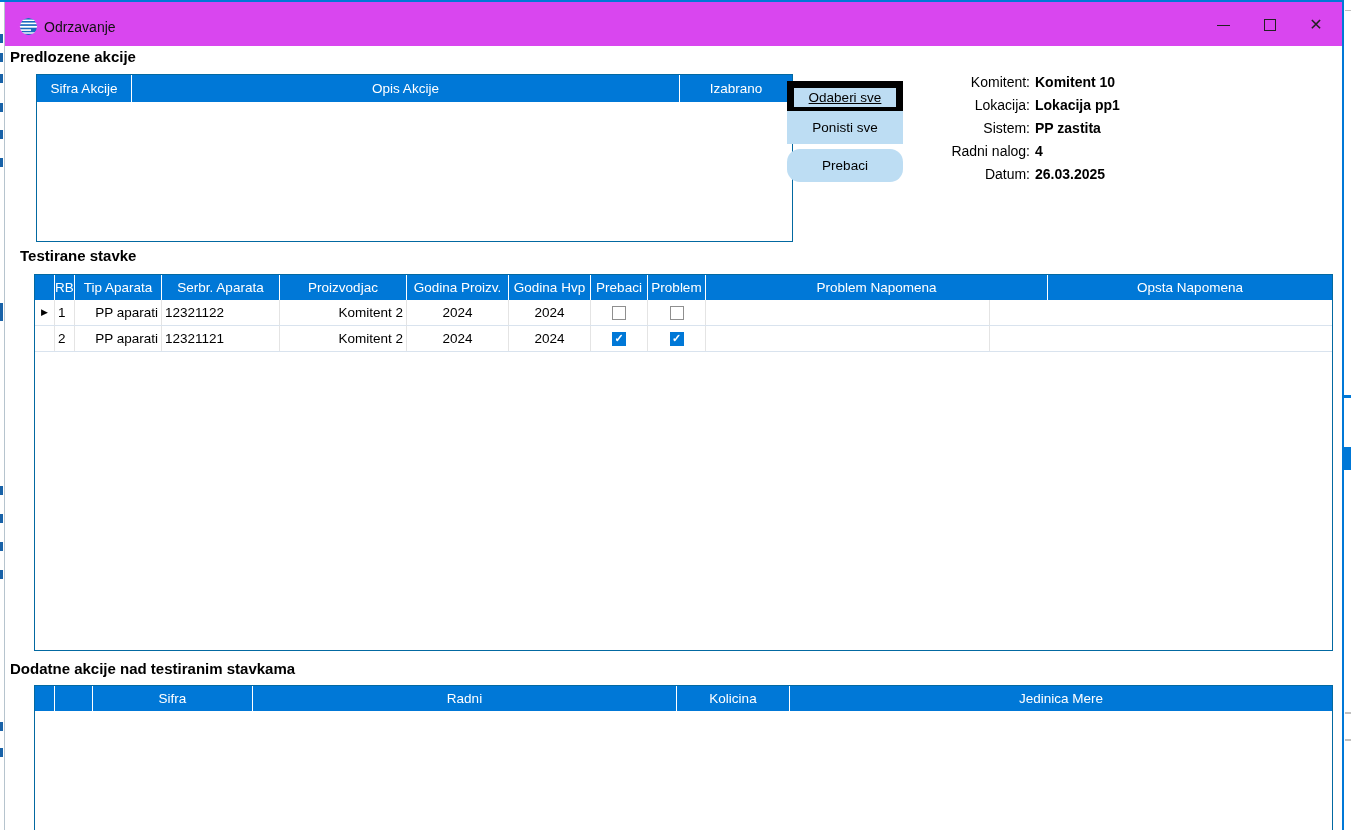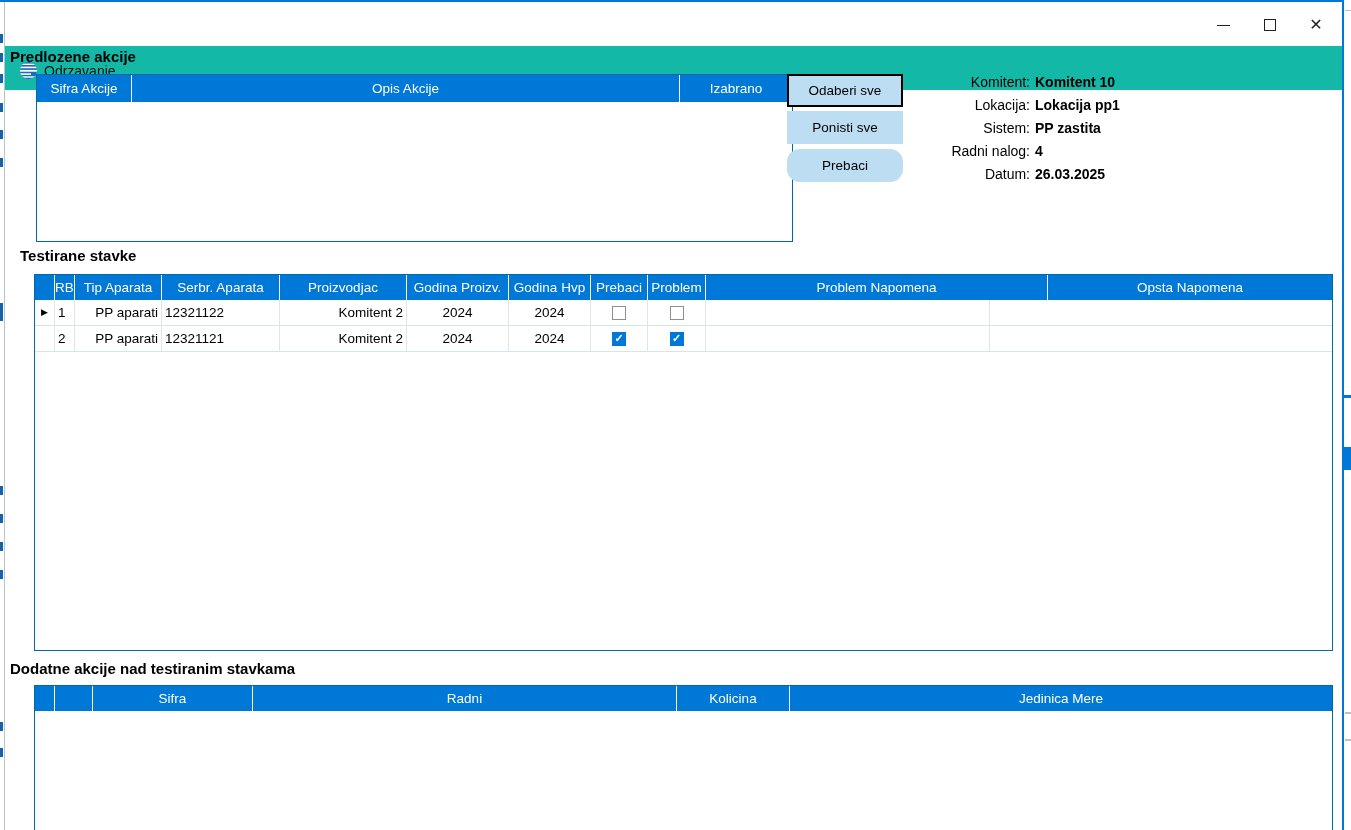--- a/index.html
+++ b/index.html
@@ -5,21 +5,21 @@
   * { margin:0; padding:0; box-sizing:border-box; }
   html,body { width:1351px; height:830px; background:#fff; overflow:hidden;
               font-family:"Liberation Sans", sans-serif; color:#000; }
   .window { position:absolute; left:0; top:0; width:1351px; height:830px; background:#fff; }
 
   
   .border-top    { position:absolute; left:0; top:0; width:1344px; height:2px; background:#0078d7; }
   .border-right  { position:absolute; left:1342px; top:0; width:2px; height:830px; background:#0078d7; }
   .border-left   { position:absolute; left:4px; top:2px; width:1px; height:828px; background:#b6c4ce; }
 
-  .titlebar { position:absolute; left:5px; top:2px; width:1337px; height:44px; background:#14b8a6;margin-top:44px; }
+  .titlebar { position:absolute; left:5px; top:2px; width:1337px; height:44px; background:#d946ef; }
   .app-icon { position:absolute; left:14px; top:15px; width:19px; height:19px; }
   .title-text { position:absolute; left:39px; top:17px; font-size:14px; color:#111; }
   .win-btn { position:absolute; top:10px; width:34px; height:30px; display:flex; align-items:center;
              justify-content:center; cursor:default; }
   .btn-min  { left:1206px; }
   .btn-max  { left:1253px; }
   .btn-close{ left:1299px; }
   .glyph-min { width:13px; height:0; border-top:1.5px solid #222; display:block; }
   .glyph-max { width:12px; height:12px; border:1.5px solid #222; display:block; }
   .glyph-close { font-size:16px; color:#222; line-height:1; }
@@ -44,21 +44,21 @@
 
   
   .grid-predlozene { left:10px; top:74px; width:757px; height:168px; }
   .grid-predlozene .ghead { height:27px; }
   .g1c1 { width:95px; } .g1c2 { width:548px; } .g1c3 { width:112px; }
 
   
   .action-btn { position:absolute; left:787px; width:116px; height:33px; background:#bdddf3;
                 border:none; font-family:"Liberation Sans",sans-serif; font-size:13.5px; color:#000;
                 display:flex; align-items:center; justify-content:center; cursor:pointer; }
-  .ab-1 { top:74px; border:2px solid #000000; }
+  .ab-1 { top:81px; border:7px solid #000000;text-decoration:underline; }
   .ab-2 { top:111px; }
   .ab-3 { top:149px;border-radius:13px; }
 
   
   .info-panel { position:absolute; left:860px; top:70px; width:310px; }
   .info-line { display:flex; height:23px; align-items:center; font-size:14px; }
   .info-label { width:170px; text-align:right; }
   .info-value { font-weight:700; margin-left:5px; white-space:nowrap; }
 
   

